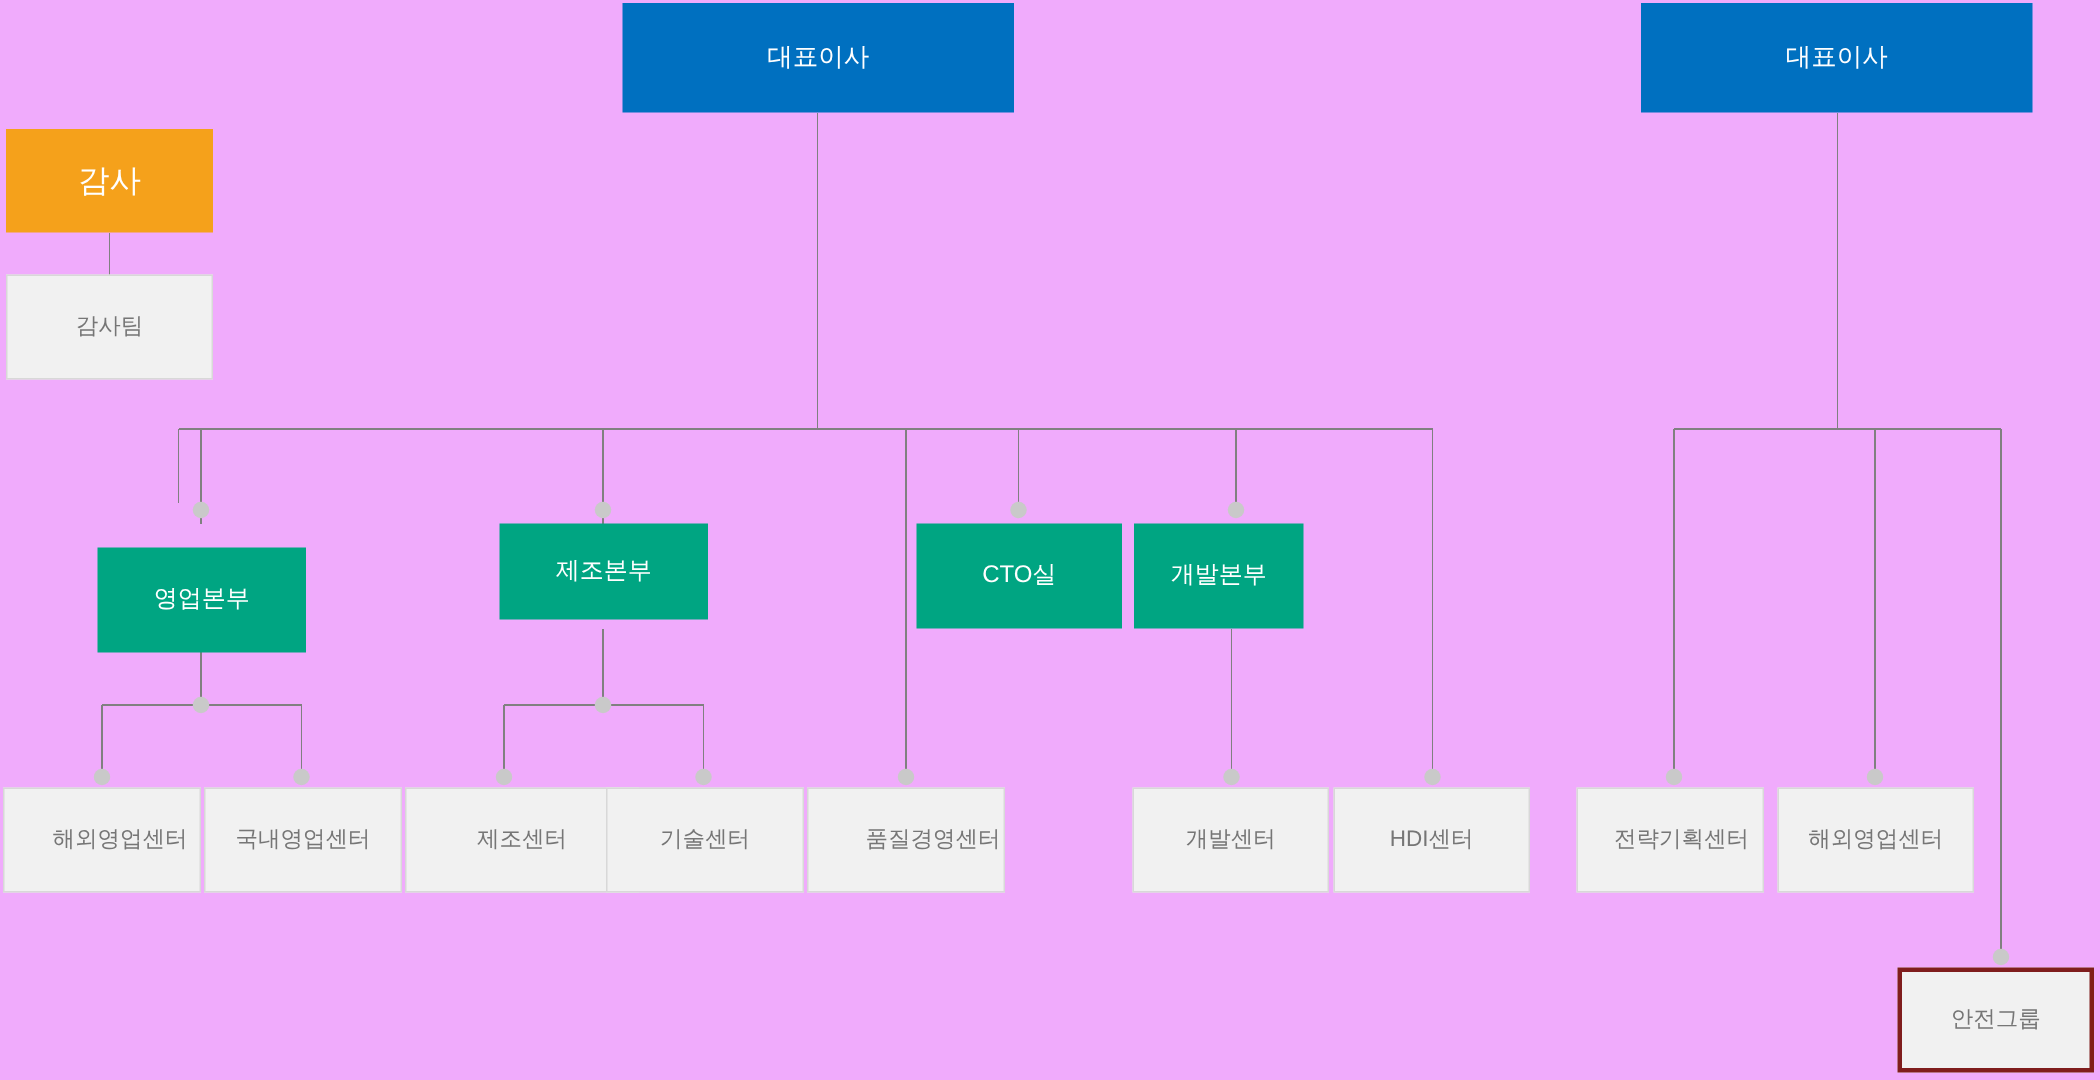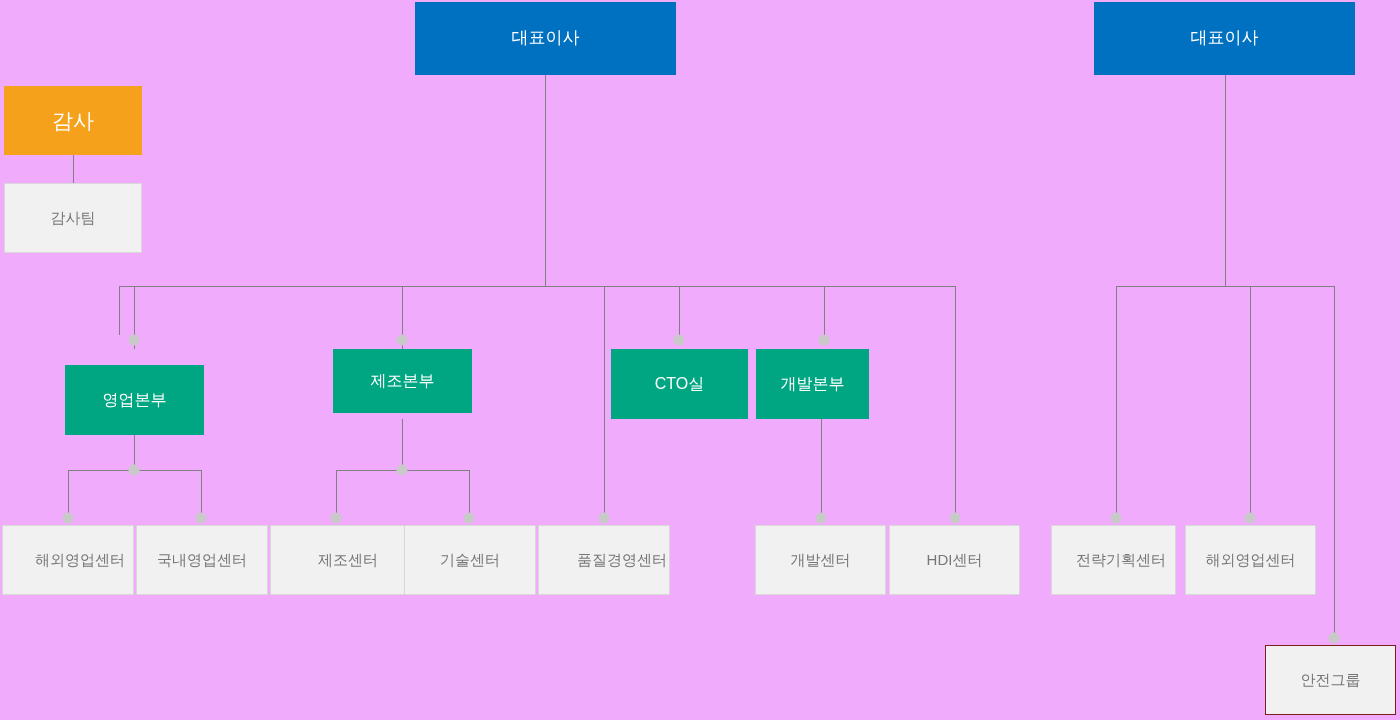--- a/index.html
+++ b/index.html
@@ -64,21 +64,21 @@
   .node-center {
     background: #f1f1f1;
     color: #767676;
     font-size: 15px;
     border: 1px solid #d8d8d8;
   }
   .node-group {
     background: #f1f1f1;
     color: #767676;
     font-size: 15px;
-    border: 1px solid #7f1d1d;
+    border: 3px solid #7f1d1d;
   }
 </style>
 </head>
 <body>
 
 <div id="chart-root">
 
   <svg id="connector-layer" width="1400" height="720" viewBox="0 0 1400 720" xmlns="http://www.w3.org/2000/svg">
     <g id="connector-lines">
         <line x1="73" y1="155" x2="73" y2="183" stroke="#808080" stroke-width="1" shape-rendering="crispEdges"></line>

